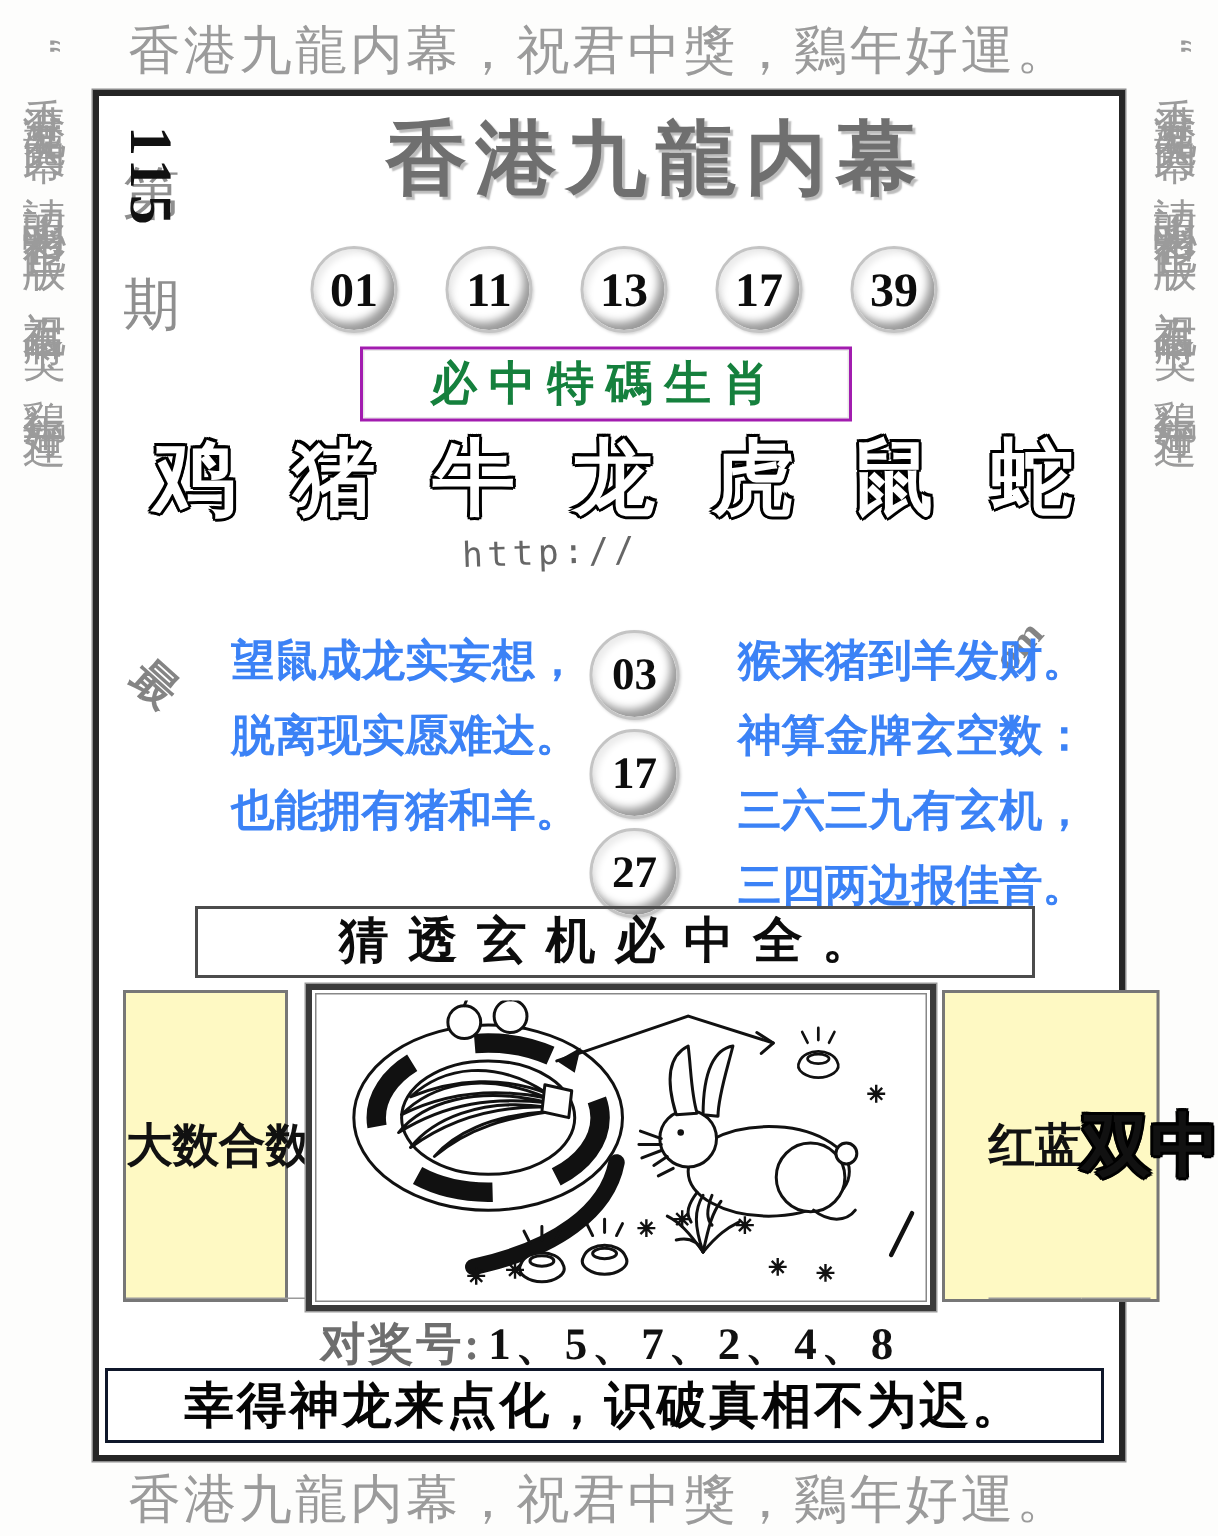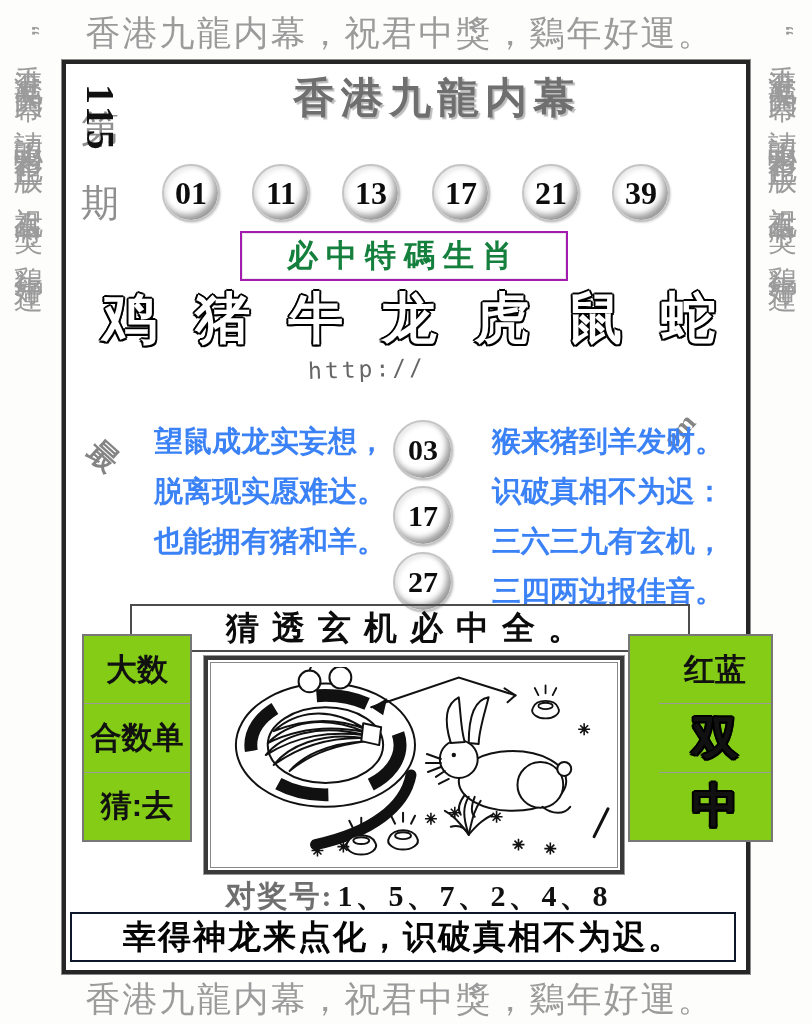--- a/index.html
+++ b/index.html
@@ -32,21 +32,21 @@
   }
   .issue{
     position:absolute;left:8px;top:16px;height:250px;
     writing-mode:vertical-rl;text-orientation:mixed;
     font-size:38px;line-height:52px;letter-spacing:4px;
   }
   .issue .gray{color:#8f8f8f;}
   .issue .num{color:#111;font-weight:bold;font-size:40px;font-family:"Liberation Serif", serif;}
   .main-title{
     position:absolute;left:88px;top:6px;width:566px;text-align:center;
-    font-size:42px;font-weight:bold;color:#6f6f6f;letter-spacing:6px;
+    font-size:54px;font-weight:bold;color:#6f6f6f;letter-spacing:6px;
     text-shadow:2px 2px 1px #bcbcbc;white-space:nowrap;
   }
   .circles-row{
     position:absolute;left:78px;top:100px;width:544px;
     display:flex;justify-content:center;gap:32px;
   }
   .ring{
     width:54px;height:54px;border-radius:50%;background:#fff;
     border:2px solid #c4c4c4;
     box-shadow:inset -4px -5px 6px #9a9a9a, inset 3px 3px 4px #ececec, 1px 1px 2px #d5d5d5;
@@ -84,41 +84,41 @@
   .wm{position:absolute;color:#666;opacity:.8;font-weight:bold;}
   .wm-left{left:22px;top:372px;font-size:30px;transform:rotate(42deg);}
   .wm-right{left:596px;top:352px;font-size:26px;transform:rotate(-48deg);font-family:"Liberation Serif", serif;}
   .mid-slogan{
     position:absolute;left:64px;top:540px;width:556px;height:44px;
     border:2px solid #4c4c4c;text-align:center;line-height:44px;
     font-size:33px;font-weight:bold;letter-spacing:13px;color:#0c0c0c;white-space:nowrap;
   }
   
   .side-table{
-    position:absolute;top:570px;width:106px;height:204px;
-    border:2px solid #777;background:#84cc16;
-    display:flex;flex-direction:column;
+    position:absolute;top:596px;width:106px;height:204px;
+    border:2px solid #777;background:#fef9c3;
+    display:flex;
   }
   .side-table.left{left:16px;}
   .side-table.right{left:562px;width:112px;padding-left:29px;}
   .side-cell{
     flex:1;display:flex;align-items:center;justify-content:center;
     border-bottom:1px solid #9a9a9a;
     font-family:"Liberation Sans", sans-serif;font-weight:bold;font-size:31px;color:#111;
     white-space:nowrap;
   }
   .side-cell:last-child{border-bottom:none;}
   .side-cell.bubble{font-size:46px;}
   .picture-box{
     position:absolute;left:138px;top:592px;width:412px;height:210px;
     border:4px solid #3a3a3a;box-shadow:0 0 0 1px #999, inset 0 0 0 2px #fff, inset 0 0 0 3px #888;
     background:#fff;display:flex;align-items:center;justify-content:center;
   }
   .prize-line{
-    position:absolute;left:112px;top:812px;width:480px;text-align:center;white-space:nowrap;
+    position:absolute;left:100px;top:812px;width:480px;text-align:center;white-space:nowrap;
   }
   .prize-label{font-size:30px;font-weight:bold;color:#6e6e6e;letter-spacing:2px;}
   .prize-nums{font-size:30px;font-weight:bold;color:#111;letter-spacing:3px;font-family:"Liberation Serif", serif;}
   .bottom-slogan{
     position:absolute;left:4px;top:848px;width:662px;height:46px;
     border:2px solid #0f172a;text-align:center;line-height:46px;
     font-family:"Liberation Sans", sans-serif;
     font-size:33px;font-weight:bold;color:#050505;letter-spacing:2px;white-space:nowrap;
   }
   svg .ln{stroke:#111;fill:none;stroke-width:2;stroke-linecap:round;}
@@ -140,21 +140,20 @@
       <span class="gray">第</span><span class="num">115</span><span class="gray">期</span>
     </div>
 
     <div class="main-title">香港九龍内幕</div>
 
     <div class="circles-row">
       <div class="ring">01</div>
       <div class="ring">11</div>
       <div class="ring">13</div>
       <div class="ring">17</div>
-      <div class="ring">21</div>
       <div class="ring">39</div>
     </div>
 
     <div class="special-box">必中特碼生肖</div>
 
     <div class="zodiac-row">
       <span class="outline">鸡</span>
       <span class="outline">猪</span>
       <span class="outline">牛</span>
       <span class="outline">龙</span>
@@ -174,21 +173,21 @@
         <div>脱离现实愿难达。</div>
         <div>也能拥有猪和羊。</div>
       </div>
       <div class="poem-mid">
         <div class="ring">03</div>
         <div class="ring">17</div>
         <div class="ring">27</div>
       </div>
       <div class="poem-col poem-right">
         <div>猴来猪到羊发财。</div>
-        <div>识破真相不为迟：</div>
+        <div>神算金牌玄空数：</div>
         <div>三六三九有玄机，</div>
         <div>三四两边报佳音。</div>
       </div>
     </div>
 
     <div class="mid-slogan">猜透玄机必中全。</div>
 
     <div class="side-table left">
       <div class="side-cell">大数</div>
       <div class="side-cell">合数单</div>

